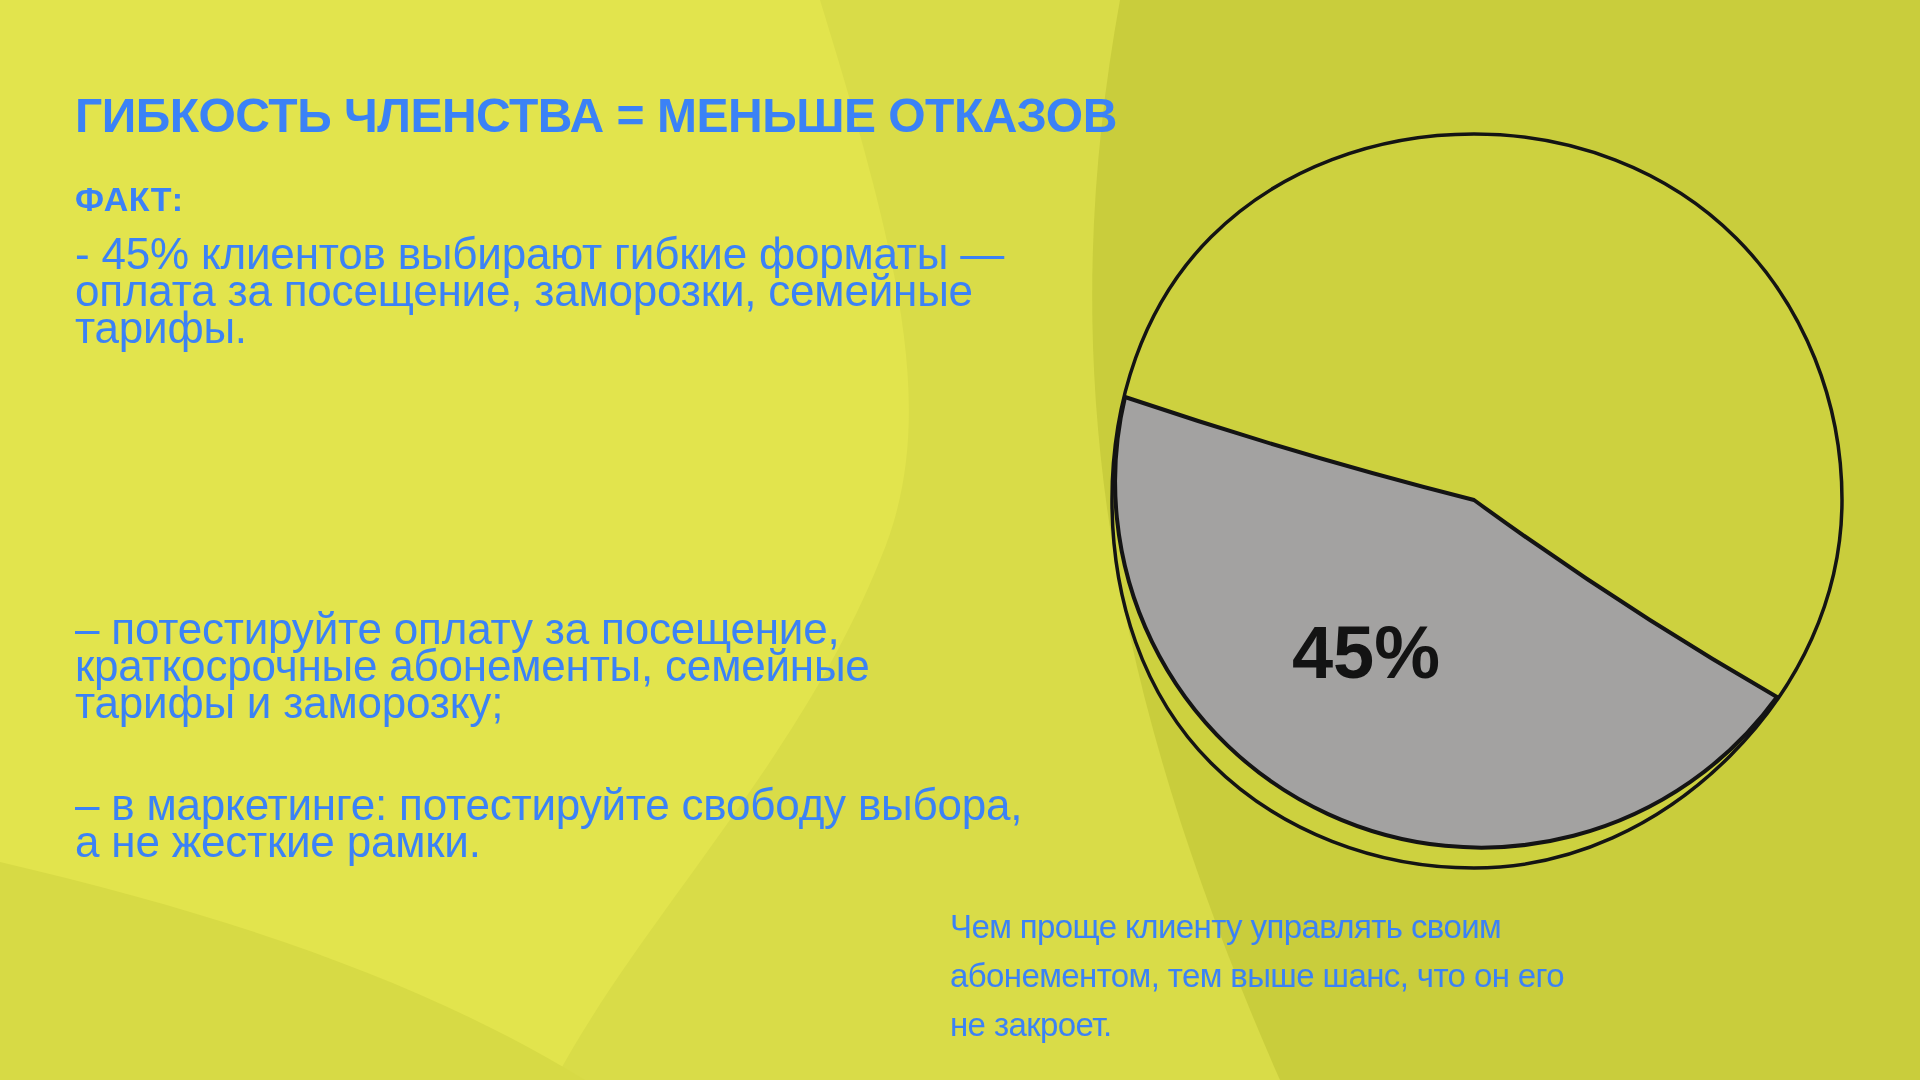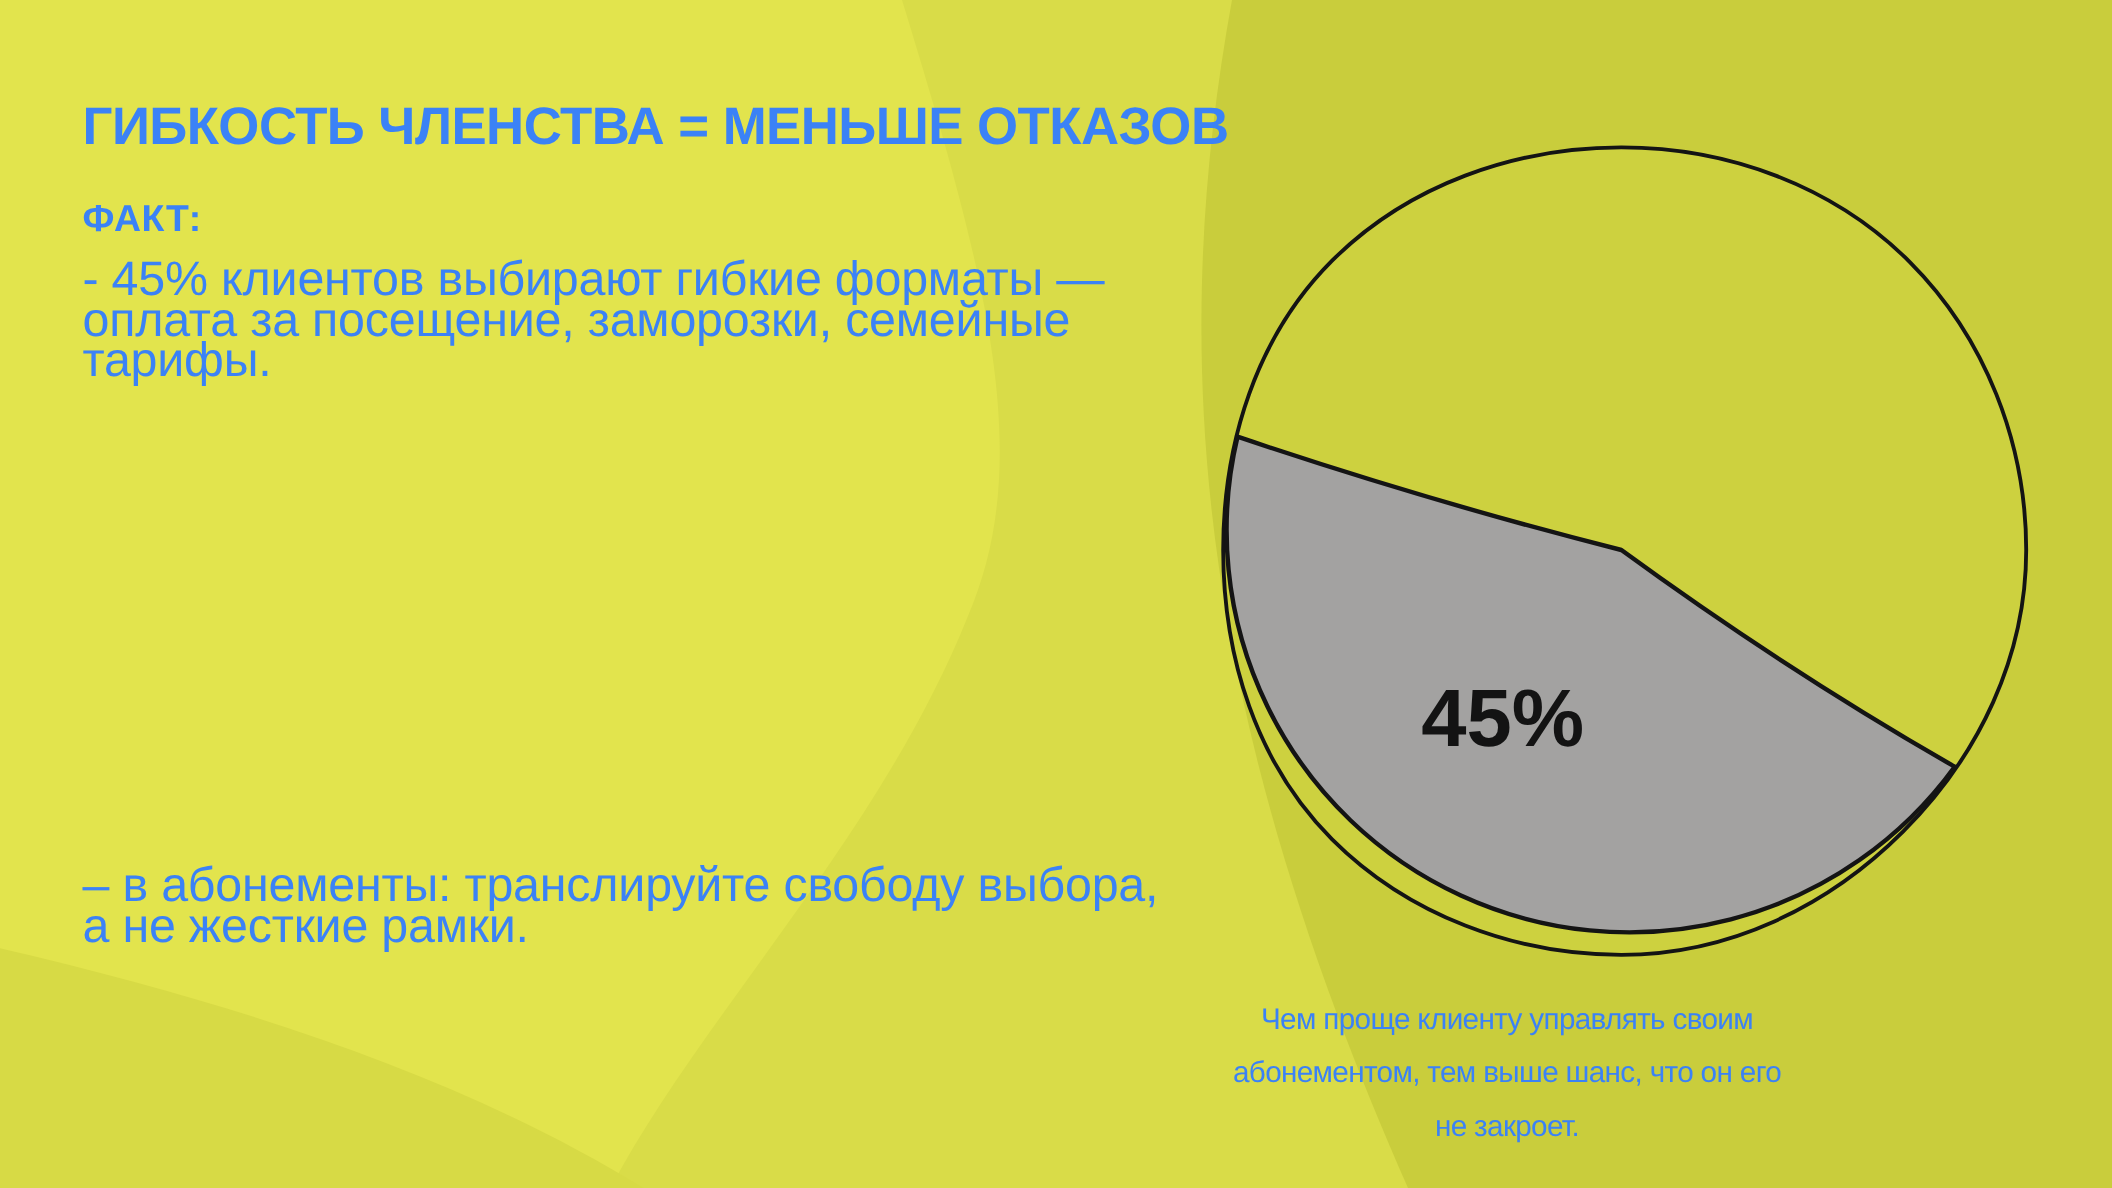--- a/index.html
+++ b/index.html
@@ -29,21 +29,21 @@
 
   .pie { position: absolute; left: 1050px; top: 60px; width: 850px; height: 830px; }
   .pie path { stroke-linejoin: round; stroke-linecap: round; }
   .pie-label {
     font-family: "Liberation Sans", sans-serif;
     font-size: 74px; font-weight: 600; fill: #131313;
     text-anchor: middle;
   }
   .caption {
     left: 950px; top: 902px; width: 840px;
-    text-align: center; font-size: 27px; line-height: 49px;
+    font-size: 33px; line-height: 49px;
     font-weight: 500; letter-spacing: -0.6px; white-space: pre-line;
   }
 </style>
 </head>
 <body>
 
 <div class="slide">
 
   <svg class="bg" viewBox="0 0 1920 1080" preserveAspectRatio="none" aria-hidden="true">
     <rect x="0" y="0" width="1920" height="1080" fill="#e2e44d"></rect>
@@ -55,22 +55,25 @@
   <h1 class="txt title">ГИБКОСТЬ ЧЛЕНСТВА = МЕНЬШЕ ОТКАЗОВ</h1>
 
   <div class="txt label f-label">ФАКТ:</div>
 
   <div class="txt body p1">- 45% клиентов выбирают гибкие форматы —
 оплата за посещение, заморозки, семейные
 тарифы.</div>
 
 
 
+  <div class="txt body p3">– потестируйте оплату за посещение,
+краткосрочные абонементы, семейные
+тарифы и заморозку;</div>
 
-  <div class="txt body p4">– в абонементы: транслируйте свободу выбора,
+  <div class="txt body p4">– в маркетинге: потестируйте свободу выбора,
 а не жесткие рамки.</div>
 
   <svg class="pie" viewBox="0 0 850 830" aria-hidden="true">
 
     <path d="M792,440 C792,537 749,627 680,696 C611,765 521,808 424,808
              C327,808 230,772 161,703 C92,634 62,537 62,440
              C62,343 92,246 161,177 C230,108 327,74 424,74
              C521,74 617,109 686,178 C755,247 792,343 792,440 Z" stroke-width="3.5" fill="#cdd13f" stroke="#141414"></path>
 
     <path d="M 75,337 Q 250,396 424,440 Q 572,548 727,637 A 366,366 0 0 1 75,337 Z" stroke-width="4" fill="#a3a2a1" stroke="#141414"></path>

